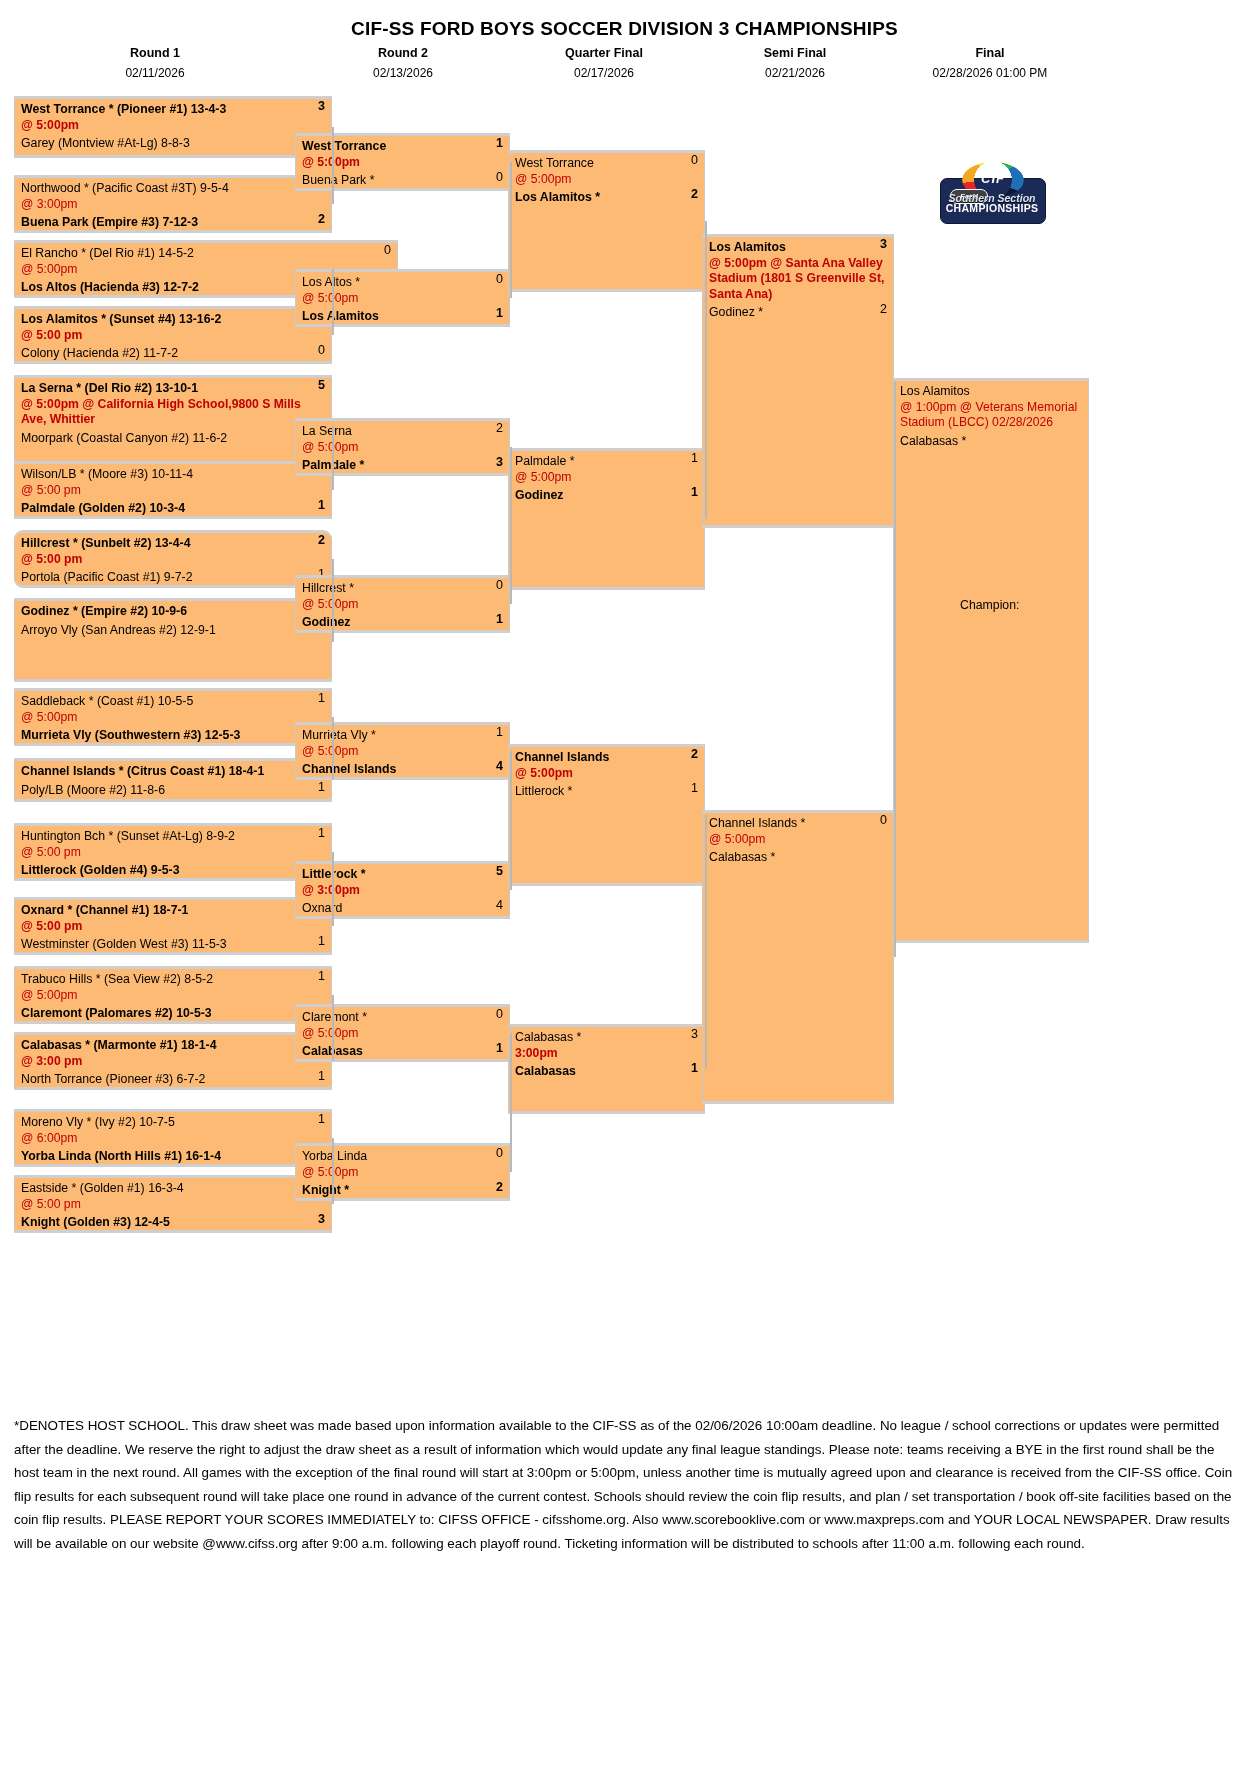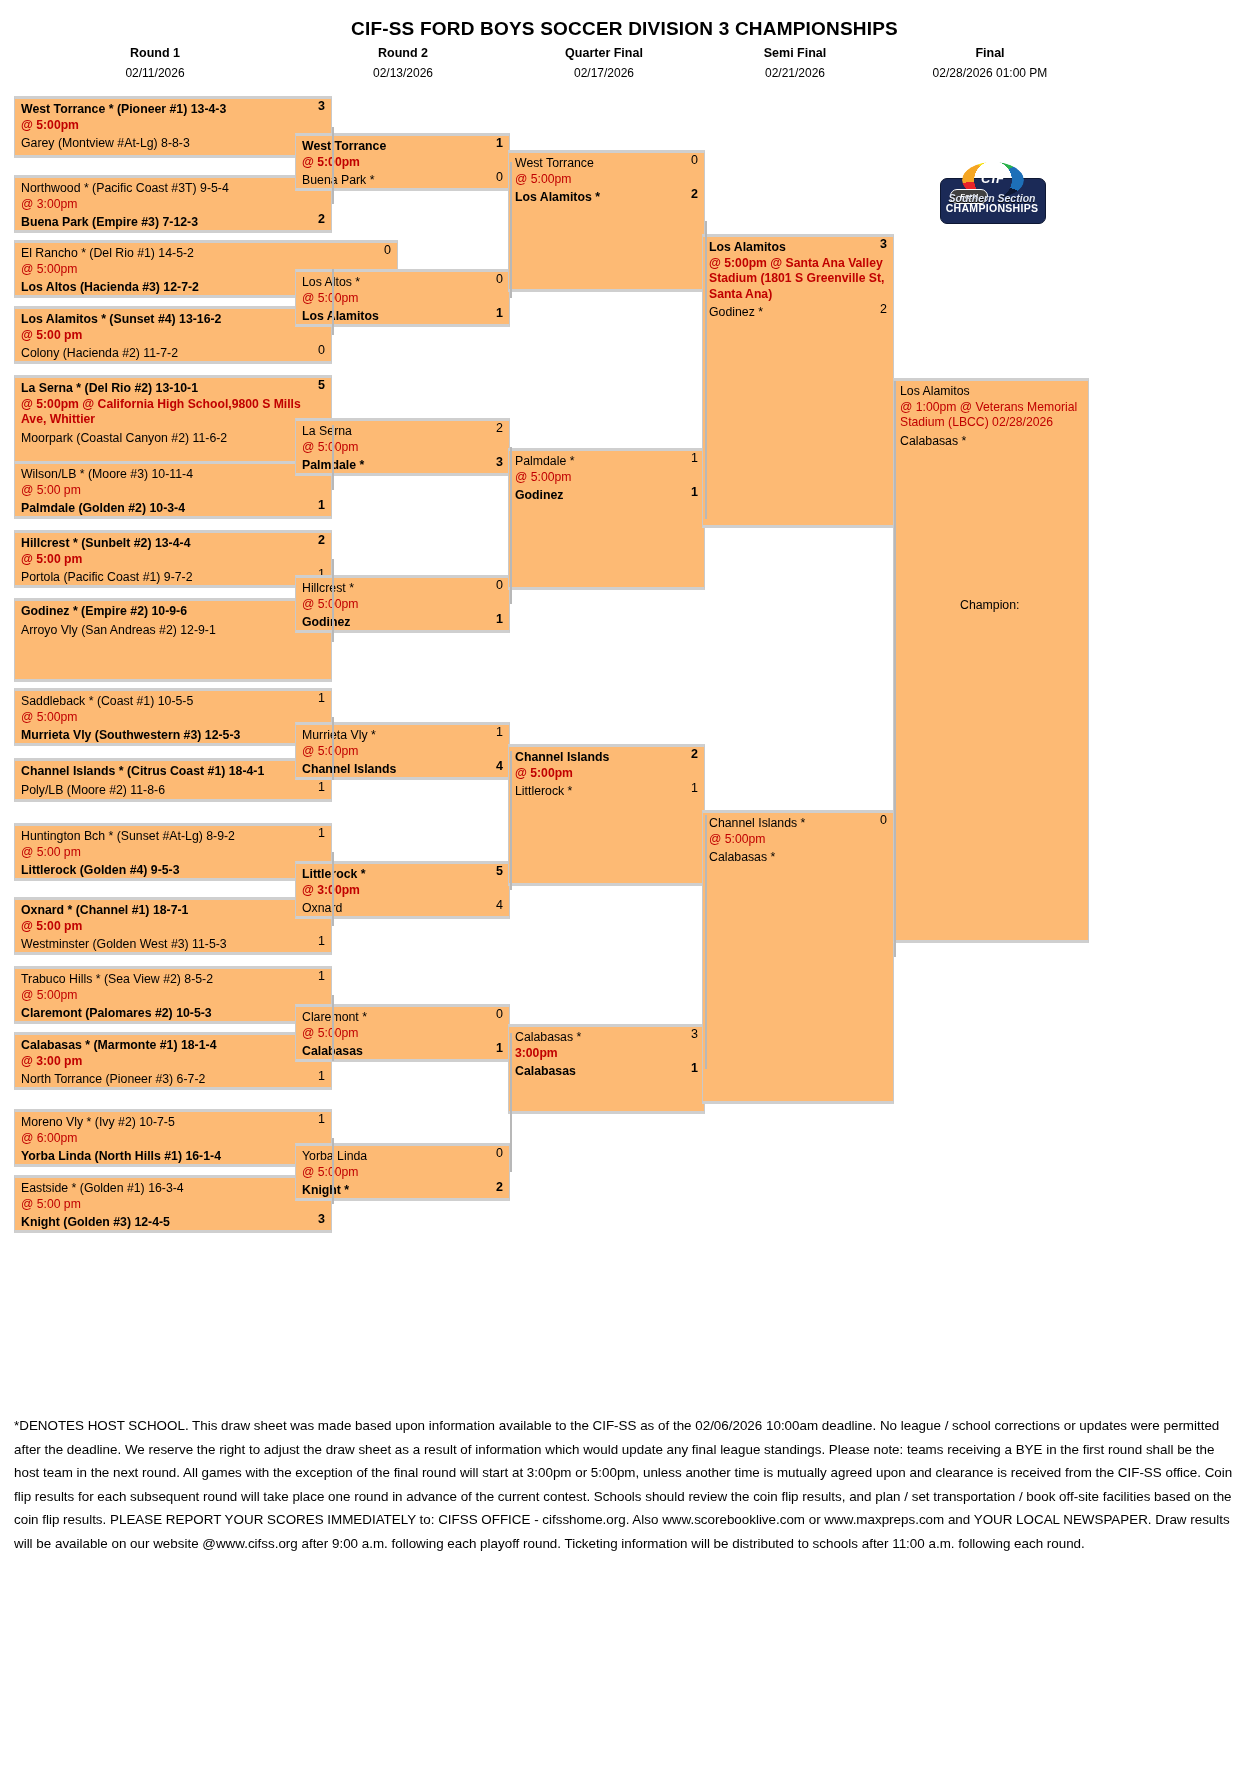--- a/index.html
+++ b/index.html
@@ -125,21 +125,21 @@
     <div class="box" style="left: 14px; top: 375px; width: 318px; height: 100px;">
       <div class="row w"><span class="nm">La Serna * (Del Rio #2) 13-10-1</span><span class="sc">5</span></div>
       <div class="time b">@ 5:00pm @ California High School,9800 S Mills Ave, Whittier</div>
       <div class="row"><span class="nm">Moorpark (Coastal Canyon #2) 11-6-2</span><span class="sc">1</span></div>
     </div>
     <div class="box" style="left: 14px; top: 461px; width: 318px; height: 58px;">
       <div class="row"><span class="nm">Wilson/LB * (Moore #3) 10-11-4</span><span class="sc">0</span></div>
       <div class="time">@ 5:00 pm</div>
       <div class="row w"><span class="nm">Palmdale (Golden #2) 10-3-4</span><span class="sc">1</span></div>
     </div>
-    <div class="box" style="left: 14px; top: 530px; width: 318px; height: 58px;">
+    <div class="box" style="left: 14px; top: 530px; width: 318px; height: 58px; border-radius: 9px;">
       <div class="row w"><span class="nm">Hillcrest * (Sunbelt #2) 13-4-4</span><span class="sc">2</span></div>
       <div class="time b">@ 5:00 pm</div>
       <div class="row"><span class="nm">Portola (Pacific Coast #1) 9-7-2</span><span class="sc">1</span></div>
     </div>
     <div class="box" style="left: 14px; top: 598px; width: 318px; height: 84px;">
       <div class="row w"><span class="nm">Godinez * (Empire #2) 10-9-6</span><span class="sc">3</span></div>
       <div class="row"><span class="nm">Arroyo Vly (San Andreas #2) 12-9-1</span><span class="sc">0</span></div>
     </div>
     <div class="box" style="left: 14px; top: 688px; width: 318px; height: 58px;">
       <div class="row"><span class="nm">Saddleback * (Coast #1) 10-5-5</span><span class="sc">1</span></div>

